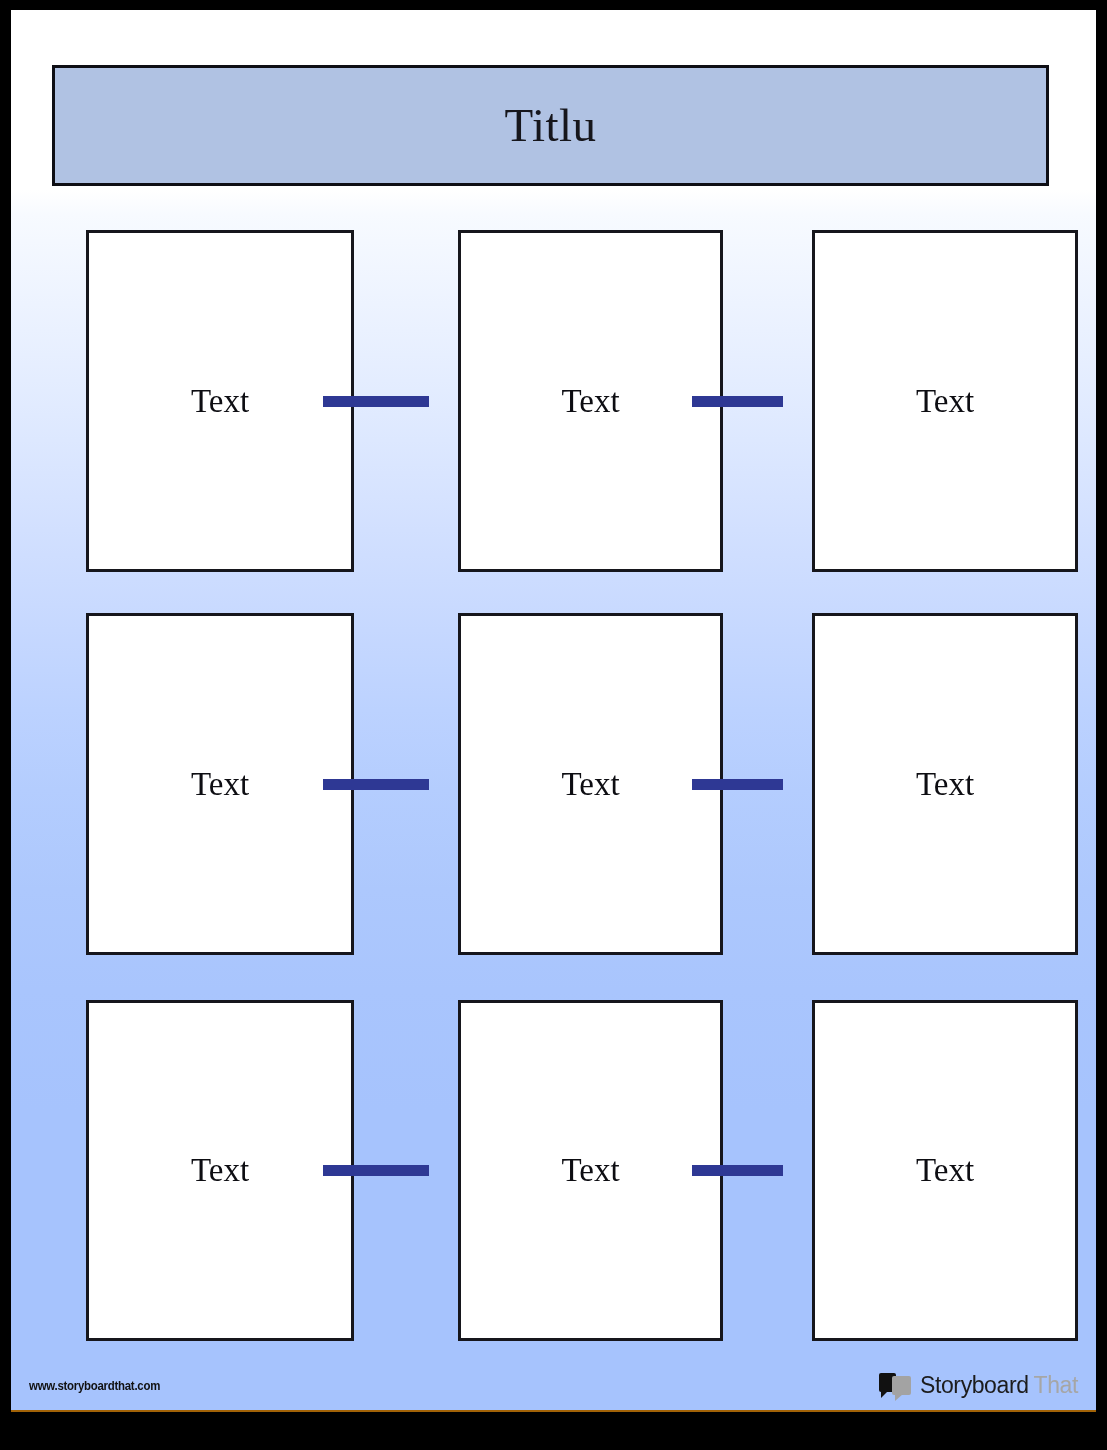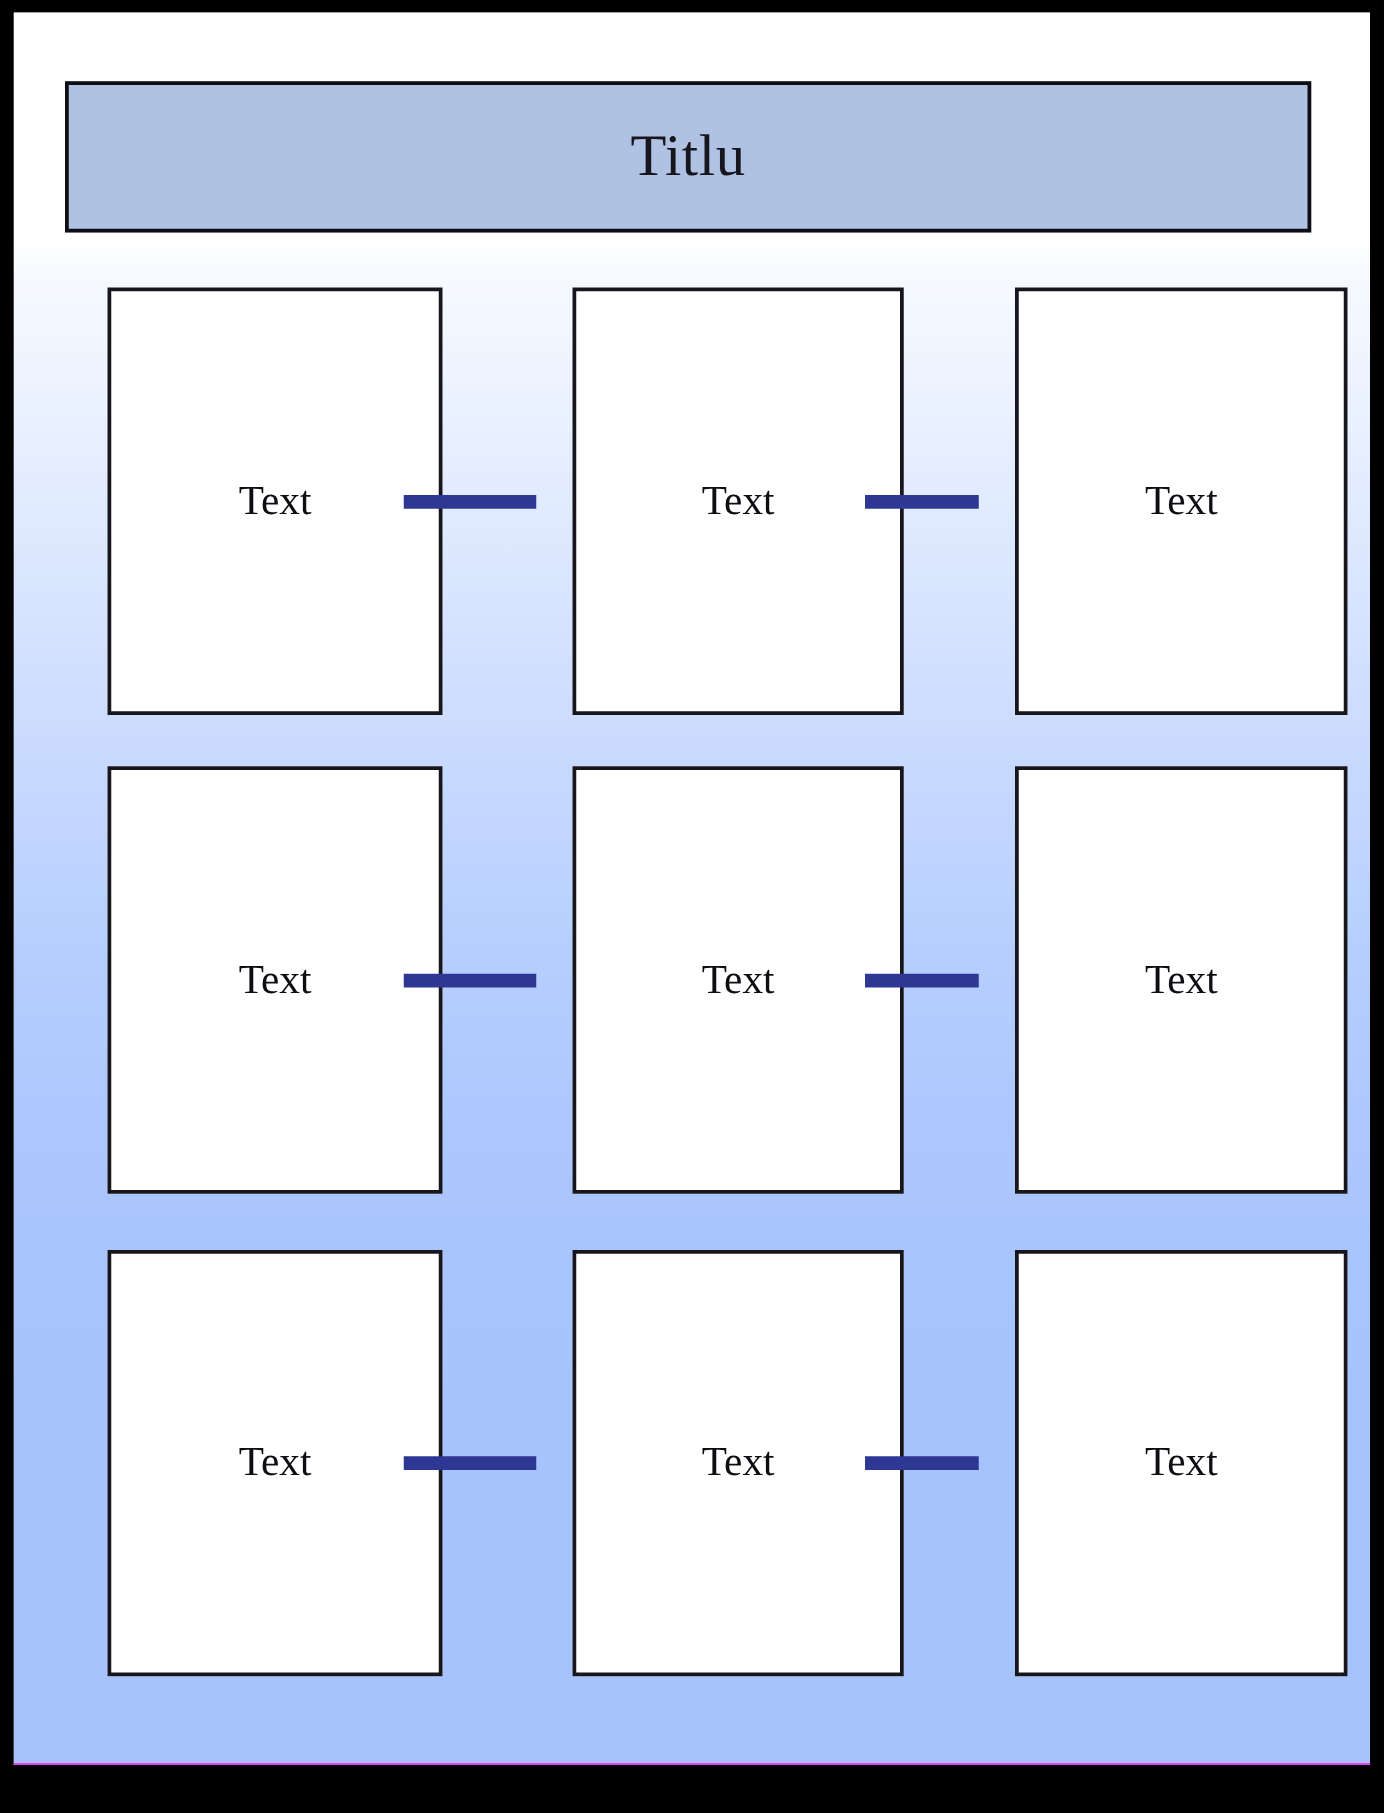--- a/index.html
+++ b/index.html
@@ -27,21 +27,21 @@
 
   
   .canvas {
     position: absolute;
     left: 11px;
     top: 10px;
     width: 1085px;
     height: 1402px;
     background: #ffffff;
     box-sizing: border-box;
-    border-bottom: 2px solid #d946ef;
+    border-bottom: 2px solid #a16207;
     overflow: hidden;
   }
 
   
   .backdrop {
     position: absolute;
     left: 0;
     top: 0;
     width: 1085px;
     height: 1402px;
@@ -264,15 +264,27 @@
         <span class="cell-text">Text</span>
       </div>
       <div class="cell col-3 row-3">
         <span class="cell-text">Text</span>
       </div>
       <div class="connector conn-a conn-row-3"></div>
       <div class="connector conn-b conn-row-3"></div>
 
     </div>
 
+    <div class="footer">
+      <span class="footer-url">www.storyboardthat.com</span>
+
+      <div class="brand">
+        <span class="brand-mark">
+          <span class="bubble-back"></span>
+          <span class="bubble-front"></span>
+        </span>
+        <span class="brand-word-1">Storyboard</span>
+        <span class="brand-word-2">That</span>
+      </div>
+    </div>
 
   </div>
 </div>
 
 </body></html>

